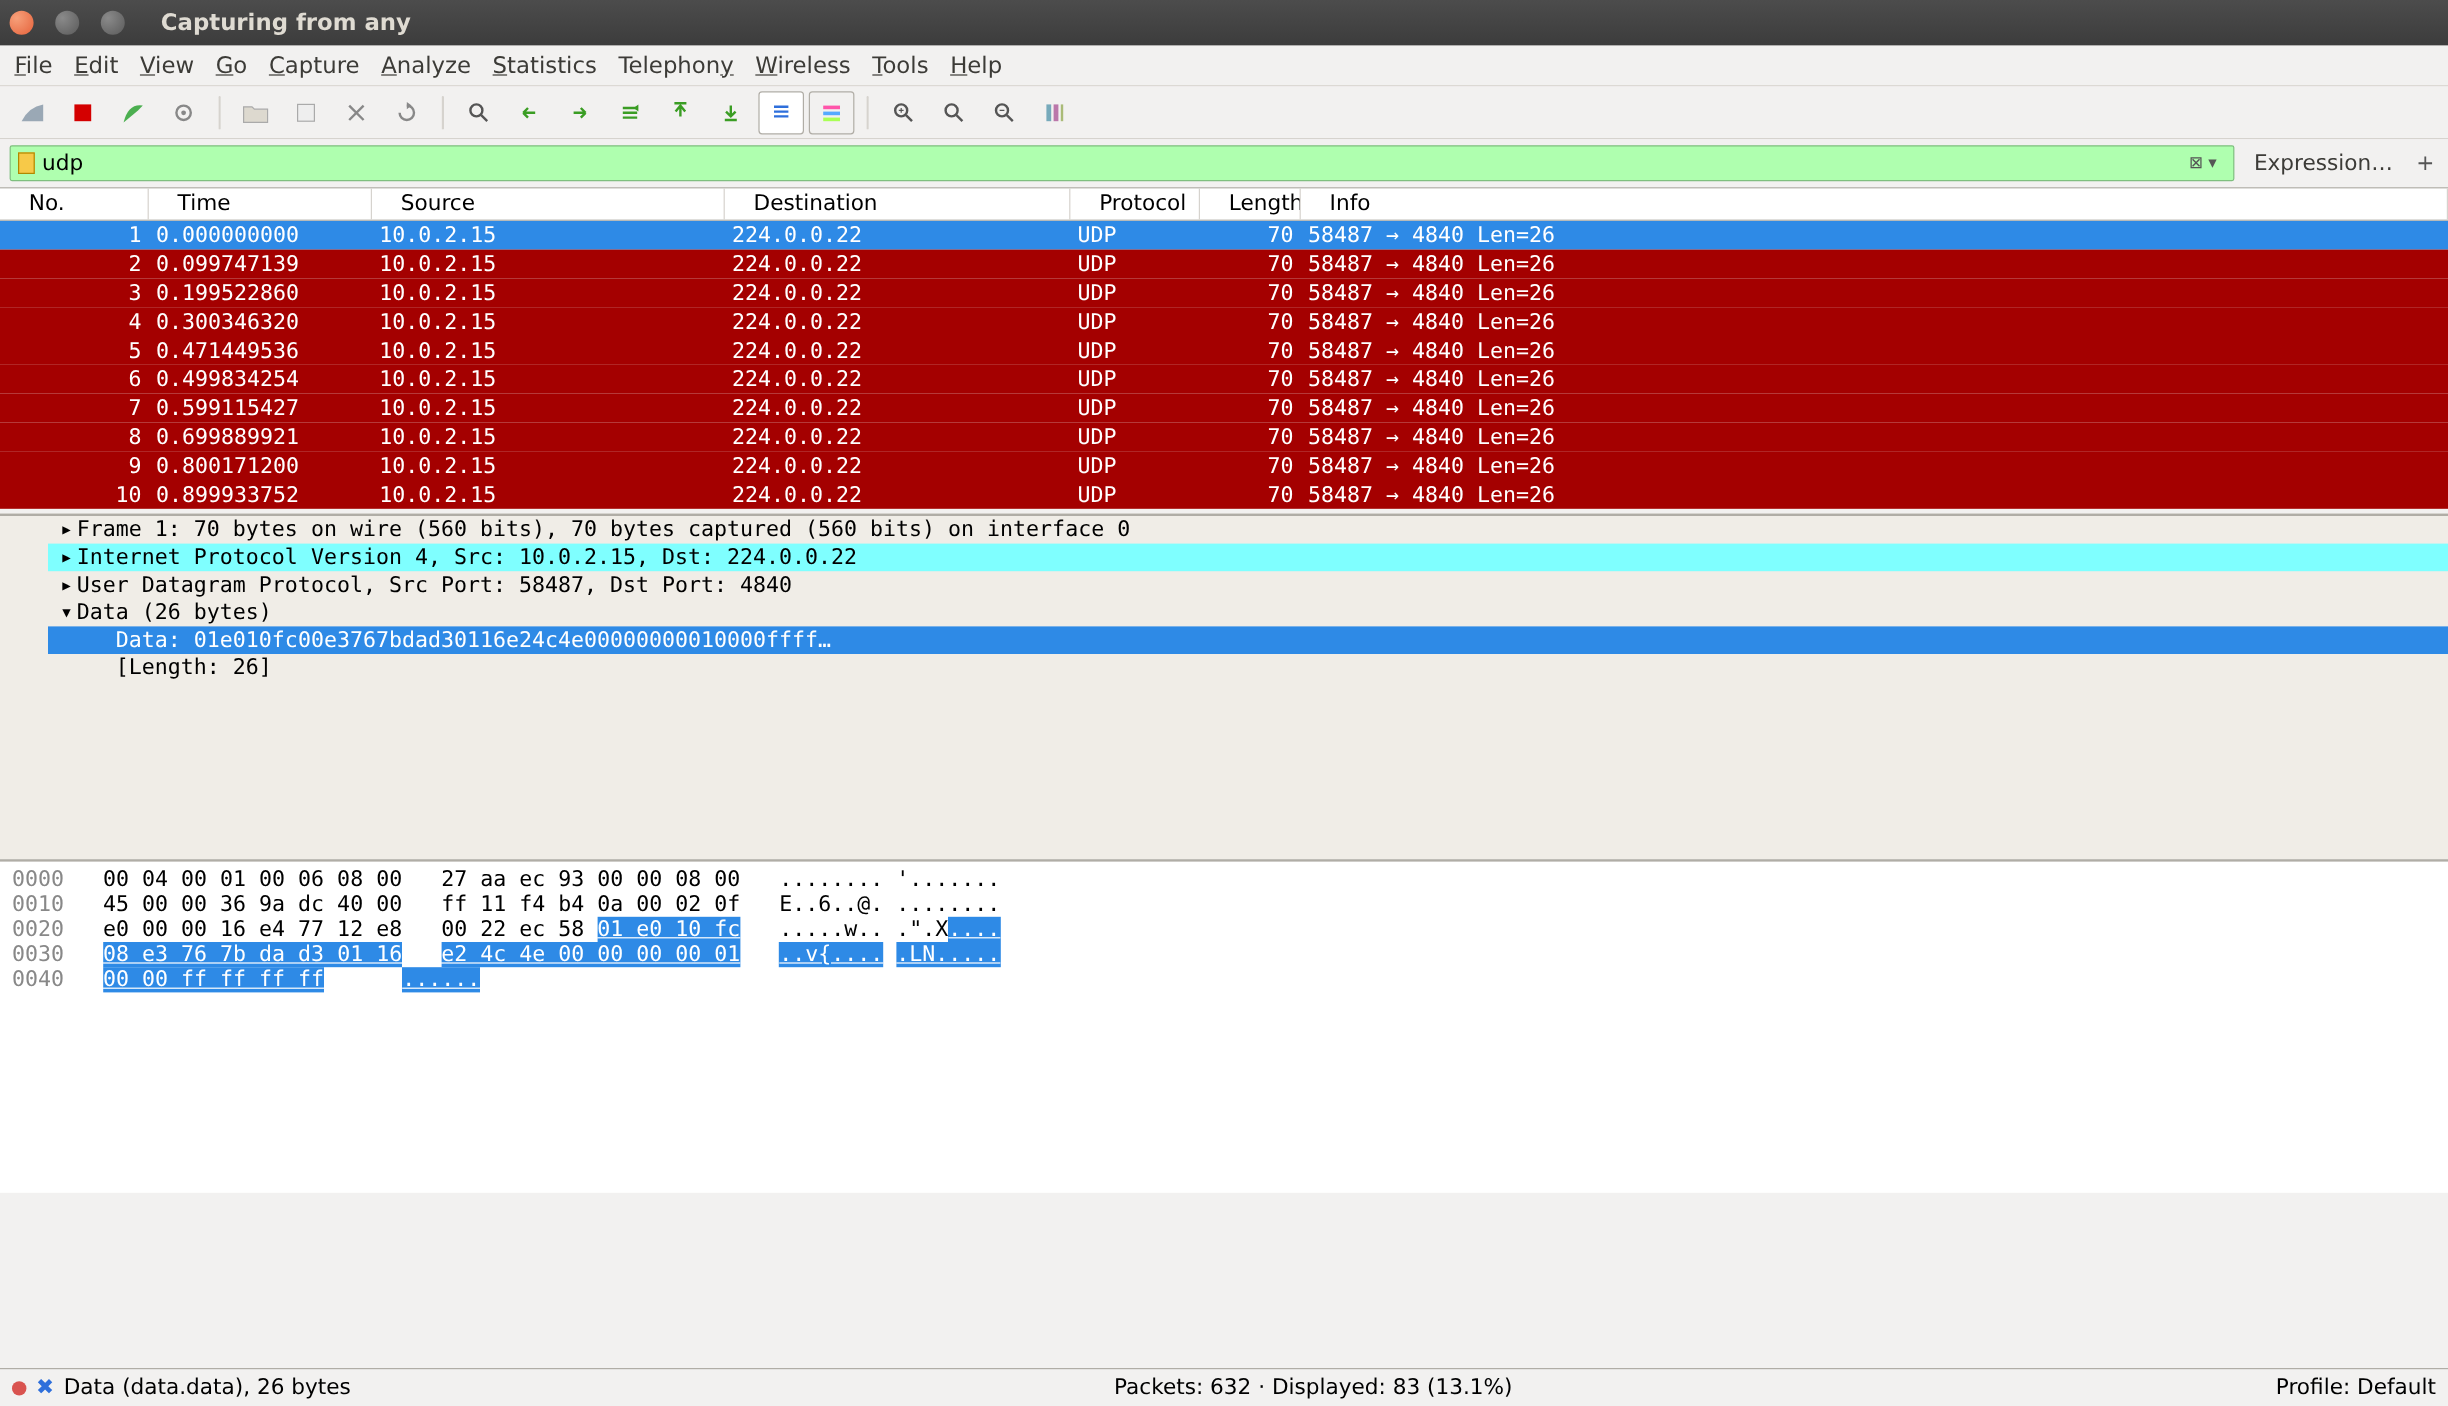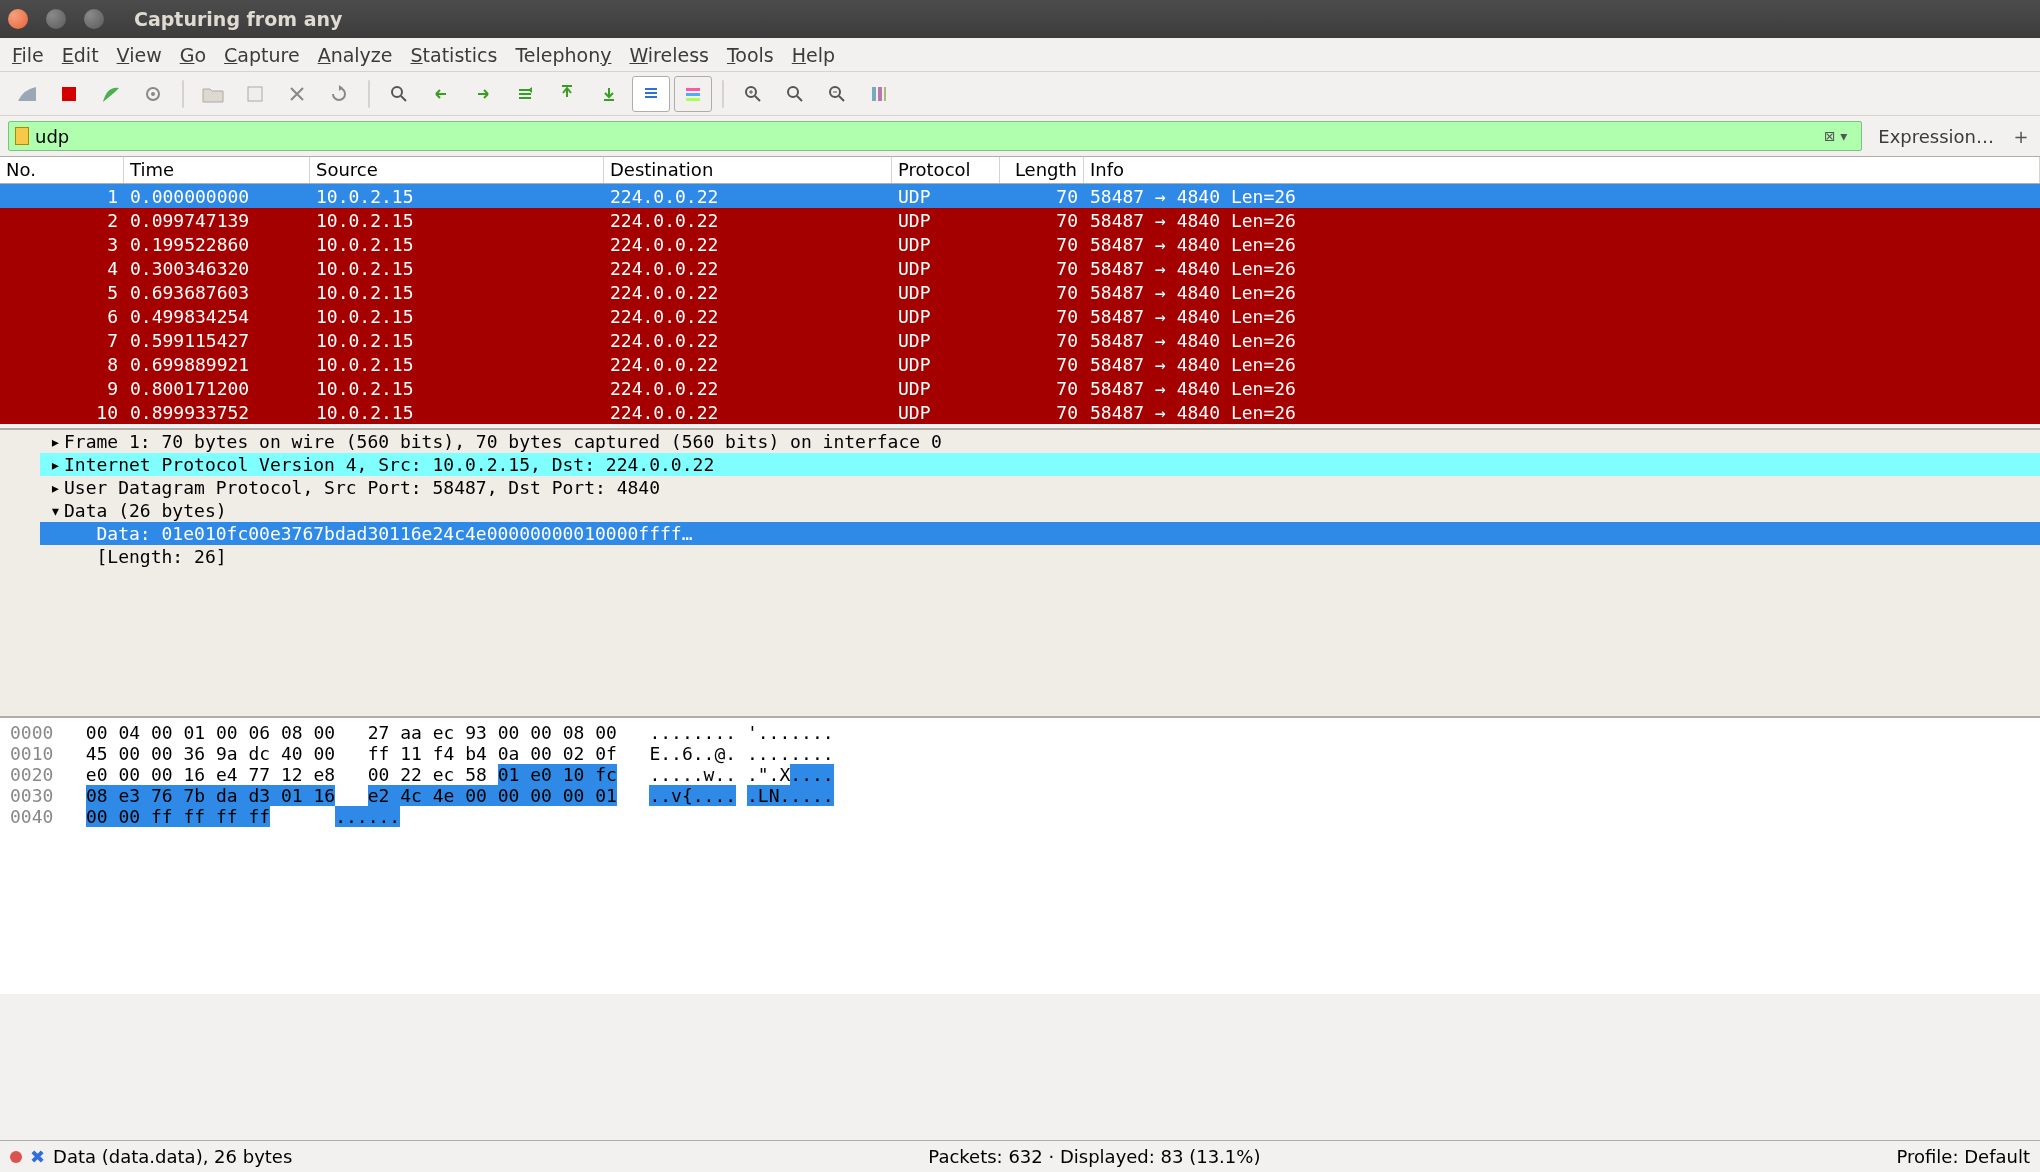--- a/index.html
+++ b/index.html
@@ -16,42 +16,42 @@
 .tbtn { width: 38px; height: 36px; display:flex; align-items:center; justify-content:center; border: 1px solid transparent; border-radius:3px; }
 .tbtn.sep { width:1px; background:#d6d3ce; height:28px; margin:0 6px; }
 .filterbar { background:#f2f1f0; height:40px; display:flex; align-items:center; padding: 4px 8px; gap:6px; }
 .filter-in { flex:1; display:flex; align-items:center; background:#afffaf; border:1px solid #7fbf7f; border-radius:2px; height:30px; padding:0 6px; }
 .filter-bookmark { width:14px; height:18px; background:#f7c948; border:1px solid #b08900; margin-right:6px; }
 .filter-in input { flex:1; border:none; background:transparent; font-size:18px; outline:none; font-family:inherit; }
 .filter-clear { font-size:14px; color:#555; padding:0 8px; }
 .expr { height:30px; display:flex; align-items:center; padding:0 10px; font-size:18px; color:#3c3b37; }
 .plus { width:22px; text-align:center; font-size:18px; color:#555; }
 .pkt-header { display:flex; background:#fff; border-top:1px solid #b0ada6; border-bottom:1px solid #b0ada6; height:28px; font-size:18px; }
-.pkt-header div { padding: 2px 6px; border-right:1px solid #d6d3ce; white-space:nowrap; overflow:hidden; }
+.pkt-header div { padding: 2px 24px; border-right:1px solid #d6d3ce; white-space:nowrap; overflow:hidden; }
 .col-no { width:124px; text-align:left; }
 .col-time { width:186px; }
 .col-src { width:294px; }
 .col-dst { width:288px; }
 .col-proto { width:108px; }
 .col-len { width:84px; text-align:right; }
 .col-info { flex:1; }
 .pkt-list { height: 244px; overflow:hidden; font-family: "DejaVu Sans Mono","Liberation Mono",monospace; font-size:18px; }
 .pkt-row { display:flex; height:24px; align-items:center; }
 .pkt-row > div { padding: 0 6px; white-space:nowrap; overflow:hidden; }
 .pkt-row.sel { background:#2e8ae6; color:#fff; }
 .pkt-row.mark { background:#a40000; color:#fff; }
 .details { border-top:2px solid #b0ada6; background:#f0ede7; height:288px; font-family:"DejaVu Sans Mono","Liberation Mono",monospace; font-size:18px; overflow:hidden;padding-left:40px; }
 .tree-line { padding: 1px 10px; white-space:pre; }
 .tree-line .arrow { display:inline-block; width:14px; }
 .tree-hl { background:#7fffff; }
 .tree-sel { background:#2e8ae6; color:#ffffff; }
 .hex { border-top:2px solid #b0ada6; background:#fff; height:278px; font-family:"DejaVu Sans Mono","Liberation Mono",monospace; font-size:18px; padding:4px 10px; }
 .hex-row { white-space:pre; }
 .hex-off { color:#888; }
-.hex-sel { background:#2e8ae6; color:#000000; }
+.hex-sel { background:#2e8ae6; color:#ffffff;text-decoration:underline; }
 .statusbar { position:absolute; bottom:0; left:0; right:0; height:32px; border-top:1px solid #b0ada6; background:#f2f1f0; display:flex; align-items:center; font-size:18px; padding: 0 10px; justify-content:space-between; }
 .status-left { display:flex; align-items:center; gap:8px; }
 .status-dot { width:12px; height:12px; border-radius:50%; background:#d9534f; }
 </style>
 </head>
 <body style="transform: scale(1);">
 
 <div class="titlebar">
   <span class="win-btn win-close"></span>
   <span class="win-btn win-min"></span>
@@ -247,21 +247,21 @@
       <div class="col-no" style="text-align:right">4</div>
       <div class="col-time">0.300346320</div>
       <div class="col-src">10.0.2.15</div>
       <div class="col-dst">224.0.0.22</div>
       <div class="col-proto">UDP</div>
       <div class="col-len" style="text-align:right">70</div>
       <div class="col-info"> 58487 → 4840  Len=26</div>
     </div>
     <div class="pkt-row mark">
       <div class="col-no" style="text-align:right">5</div>
-      <div class="col-time">0.693687603</div>
+      <div class="col-time">0.471449536</div>
       <div class="col-src">10.0.2.15</div>
       <div class="col-dst">224.0.0.22</div>
       <div class="col-proto">UDP</div>
       <div class="col-len" style="text-align:right">70</div>
       <div class="col-info"> 58487 → 4840  Len=26</div>
     </div>
     <div class="pkt-row mark">
       <div class="col-no" style="text-align:right">6</div>
       <div class="col-time">0.499834254</div>
       <div class="col-src">10.0.2.15</div>

